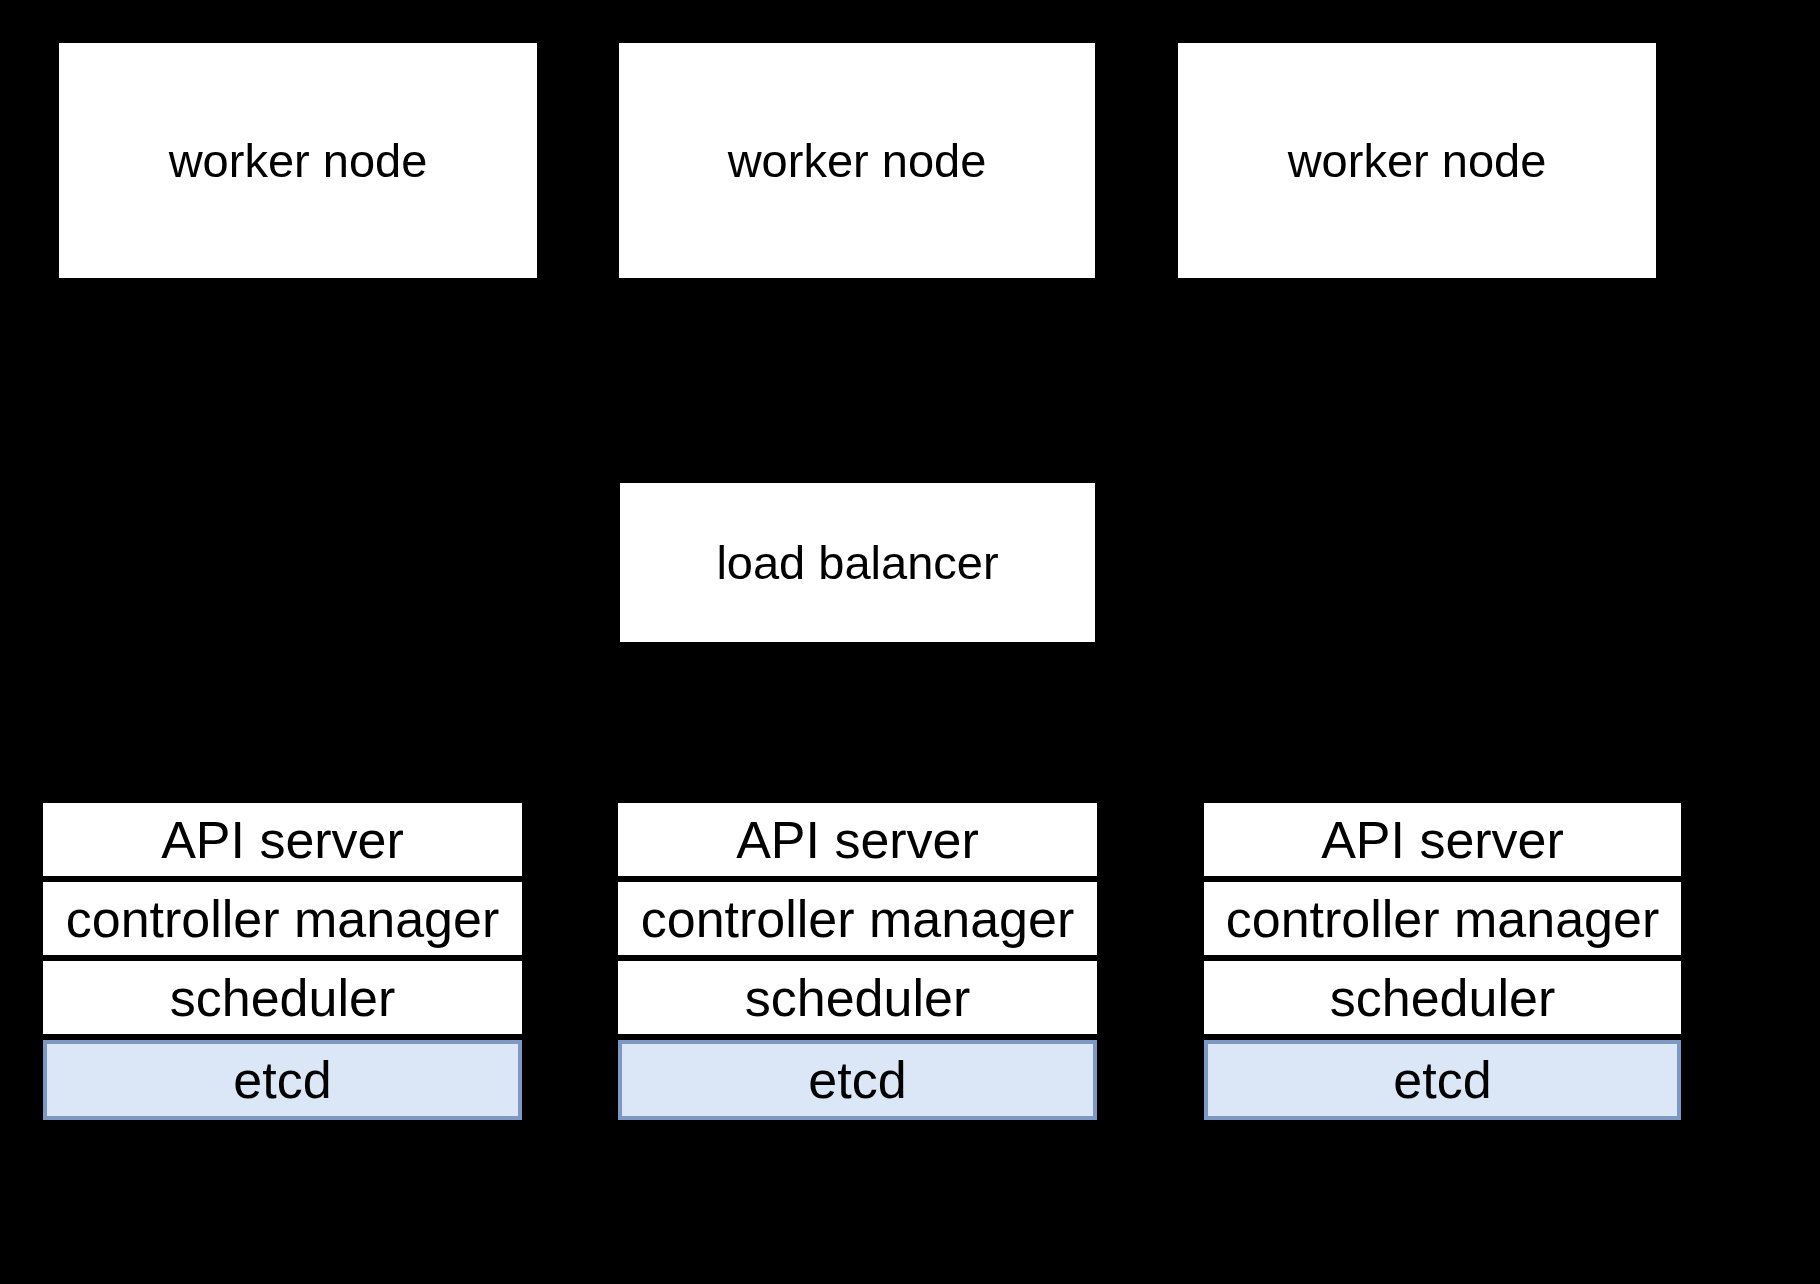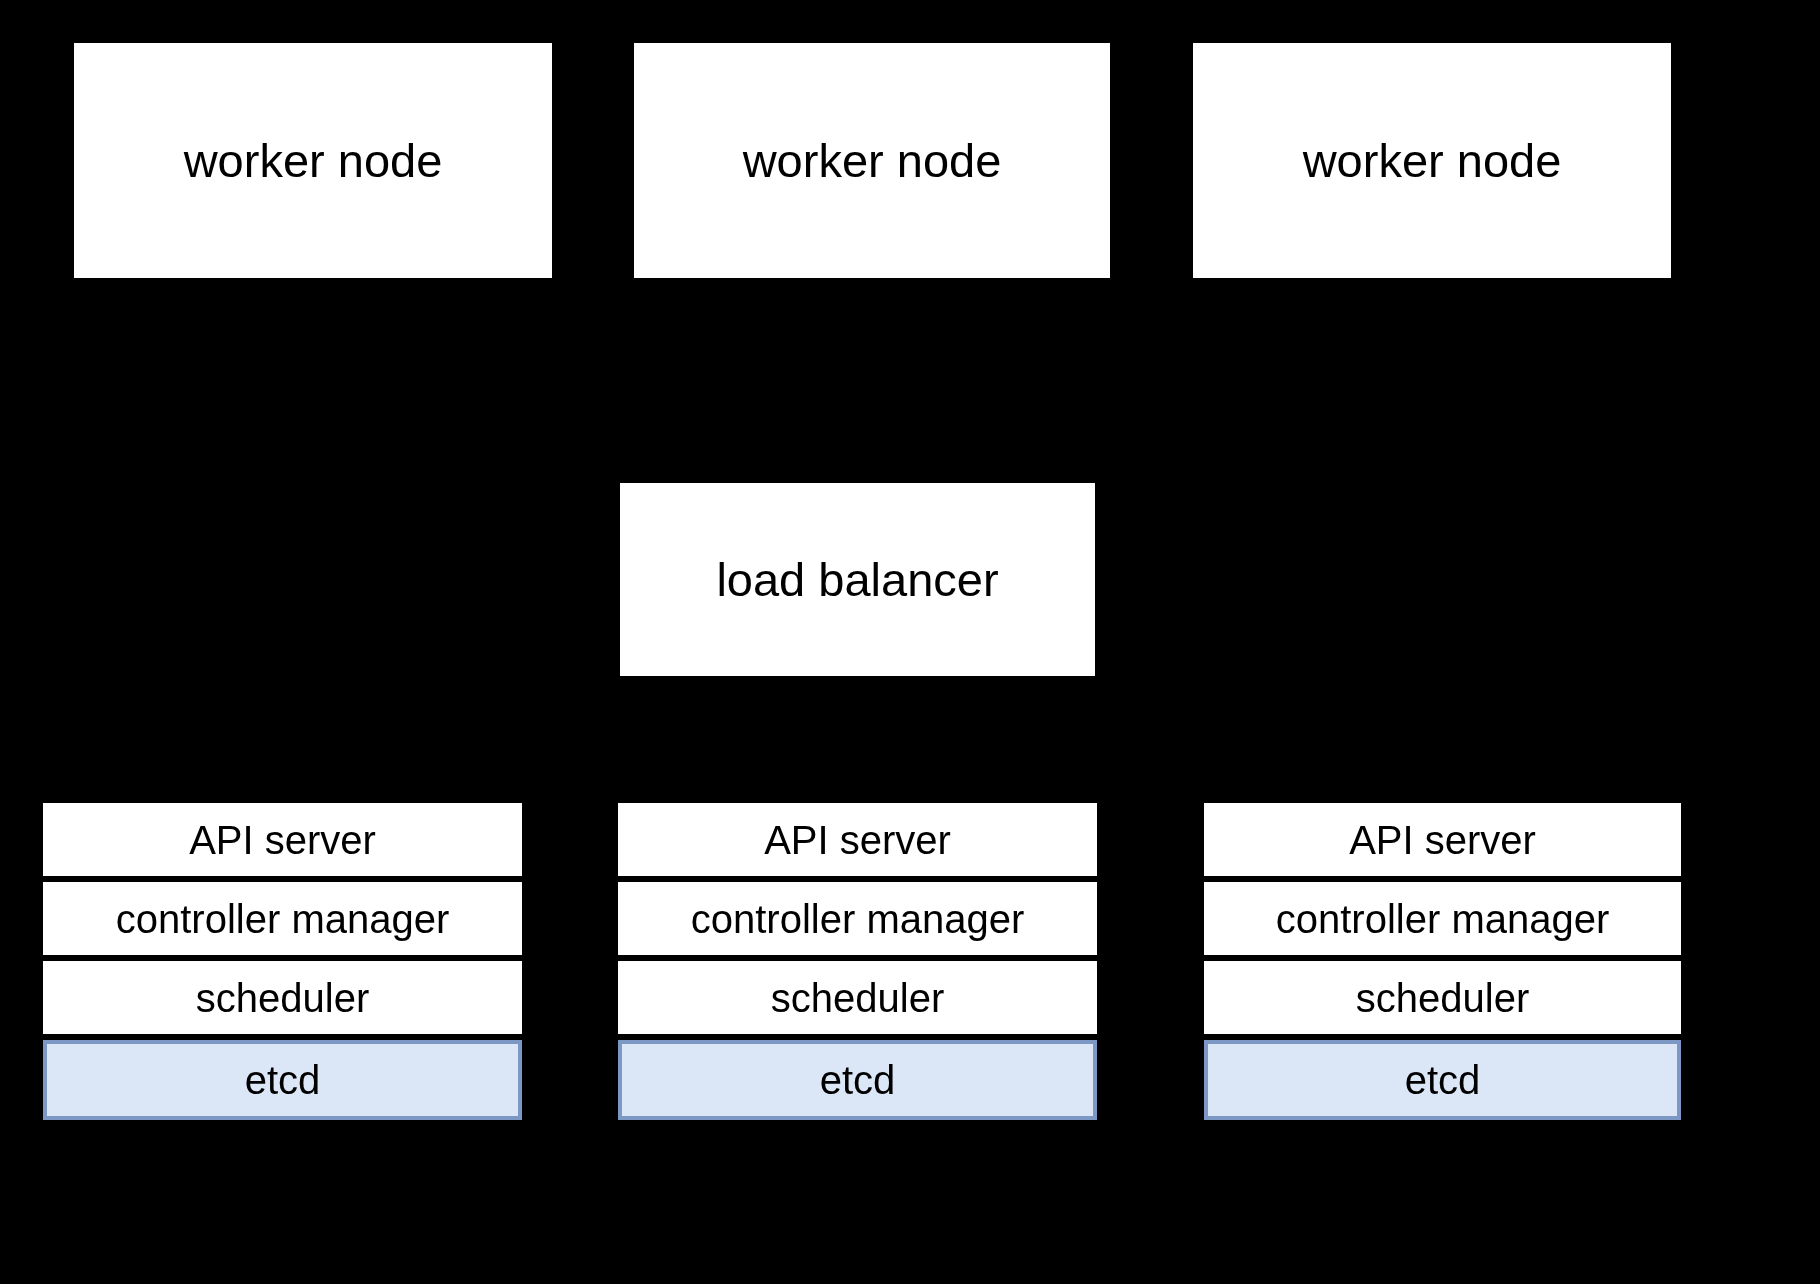--- a/index.html
+++ b/index.html
@@ -20,43 +20,43 @@
     position: absolute;
     background: var(--box-fill, #ffffff);
     display: flex;
     align-items: center;
     justify-content: center;
     font-size: 47px;
     line-height: 1;
     color: var(--text, #000000);
   }
   
-  .worker { top: 43px; height: 235px; margin-left: 15px; }
+  .worker { top: 43px; height: 235px; }
   .w1 { left: 59px;   width: 478px; }
   .w2 { left: 619px;  width: 476px; }
   .w3 { left: 1178px; width: 478px; }
   
-  .lb { left: 620px; top: 483px; width: 475px; height: 193px; }
+  .lb { left: 620px; top: 483px; width: 475px; height: 159px; }
   
   .stack {
     position: absolute;
     top: 803px;
     width: 479px;
   }
   .s1 { left: 43px; }
   .s2 { left: 618px; }
   .s3 { left: 1204px; width: 477px; }
   .row {
     height: 73px;
     margin-bottom: 6px;
     background: var(--box-fill, #ffffff);
     display: flex;
     align-items: center;
     justify-content: center;
-    font-size: 40px;
+    font-size: 52px;
     line-height: 1;
     color: var(--text, #000000);
   }
   .row.etcd {
     height: 72px;
     margin-bottom: 12px;
     background: var(--etcd-fill, #dbe6f6);
     border: 4px solid var(--etcd-border, #7d98c4);
   }
 </style>

